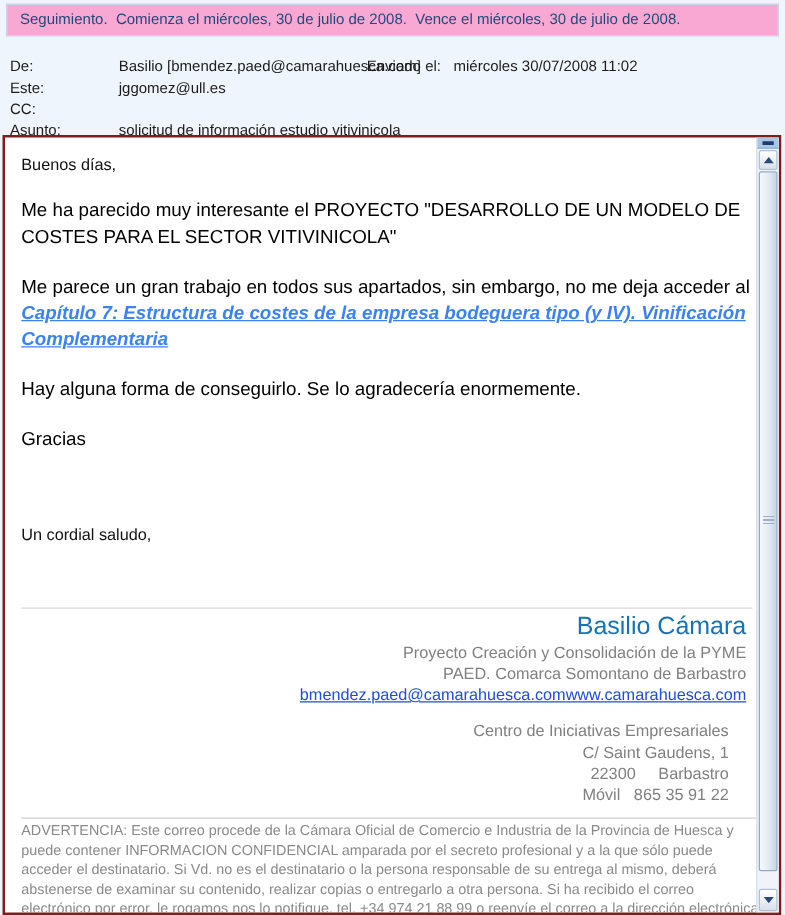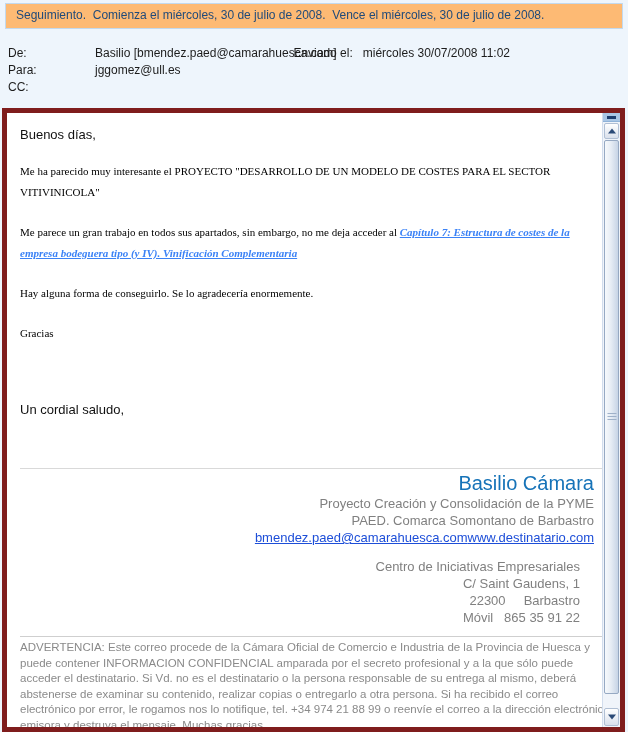--- a/index.html
+++ b/index.html
@@ -7,50 +7,50 @@
   body {
     font-family:"Liberation Sans", sans-serif;
     background:#eef5fc;
     position:relative;
     overflow:hidden;
   }
 
   
   .banner {
     position:absolute; left:5px; top:3px; width:618px;
-    background:#fdba74;
+    background:#f9a8d4;
     border:1px solid #c2d9ee;
     padding:3px 10px 4px 10px;
     color:#1f4a7a;
     font-size:12px; line-height:17px;
   }
   .pre { white-space:pre-wrap; }
 
   
   .hdr { position:absolute; left:0; top:45px; width:520px; font-size:12px; color:#1c1c1c; }
   .hdr-row { position:relative; height:17px; line-height:17px; }
   .hdr-label { position:absolute; left:8px; top:0; }
   .hdr-value { position:absolute; left:95px; top:0; white-space:nowrap; }
   .sent-group { position:absolute; right:10px; top:0; white-space:nowrap; }
   .sent-group .lbl { margin-right:10px; }
 
   
   .bodybox {
     position:absolute; left:2px; right:3px; top:108px; bottom:0;
     background:#ffffff;
-    border:5px solid #7f1d1d;
+    border:2px solid #7f1d1d;
     overflow:hidden;
   }
   .bodycontent {
     position:absolute; left:0; top:0; right:18px; bottom:0;
     padding:14px 2px 0 13px;
     overflow:hidden;
   }
   .sans13 { font-family:"Liberation Sans", sans-serif; font-size:13px; color:#111; }
-  .serif  { font-family:Liberation Serif, serif; font-size:11px; line-height:21px; color:#000; }
+  .serif  { font-family:Liberation Sans, sans-serif; font-size:15px; line-height:21px; color:#000; }
   .para { margin-top:19px; }
   .chapter-link {
     font-weight:bold; font-style:italic; text-decoration:underline; color:#3b82f6;
   }
   .closing { margin-top:58px; }
 
   .divider { border:0; border-top:1px solid #d9d9d9; margin:0; }
   .div1 { margin-top:51px; width:585px; }
 
   
@@ -119,26 +119,30 @@
 
 <div class="hdr">
   <div class="hdr-row">
     <span class="hdr-label">De:</span>
     <span class="hdr-value">Basilio [bmendez.paed@camarahuesca.com]</span>
     <span class="sent-group">
       <span class="lbl">Enviado el:</span><span>miércoles 30/07/2008 11:02</span>
     </span>
   </div>
   <div class="hdr-row">
-    <span class="hdr-label">Para:</span>
+    <span class="hdr-label">Este:</span>
     <span class="hdr-value">jggomez@ull.es</span>
   </div>
   <div class="hdr-row">
     <span class="hdr-label">CC:</span>
     <span class="hdr-value"></span>
+  </div>
+  <div class="hdr-row">
+    <span class="hdr-label">Asunto:</span>
+    <span class="hdr-value">solicitud de información estudio vitivinicola</span>
   </div>
 </div>
 
 <div class="bodybox">
   <div class="bodycontent">
 
     <div class="sans13">Buenos días,</div>
 
     <div class="serif para">Me ha parecido muy interesante el PROYECTO "DESARROLLO DE UN MODELO DE COSTES PARA EL SECTOR VITIVINICOLA"</div>
 
@@ -149,21 +153,21 @@
     <div class="serif para">Gracias</div>
 
     <div class="sans13 closing">Un cordial saludo,</div>
 
     <hr class="divider div1">
 
     <div class="sig">
       <div class="sig-name">Basilio Cámara</div>
       <div class="sig-gray">Proyecto Creación y Consolidación de la PYME</div>
       <div class="sig-gray">PAED. Comarca Somontano de Barbastro</div>
-      <div class="sig-links"><a>bmendez.paed@camarahuesca.com</a><a>www.destinatario.com</a></div>
+      <div class="sig-links"><a>bmendez.paed@camarahuesca.com</a><a>www.camarahuesca.com</a></div>
       <div class="contact">
         <div class="sig-gray">Centro de Iniciativas Empresariales</div>
         <div class="sig-gray">C/ Saint Gaudens, 1</div>
         <div class="sig-gray pre">22300     Barbastro</div>
         <div class="sig-gray pre">Móvil   865 35 91 22</div>
       </div>
     </div>
 
     <div class="disclaimer">ADVERTENCIA: Este correo procede de la Cámara Oficial de Comercio e Industria de la Provincia de Huesca y puede contener INFORMACION CONFIDENCIAL amparada por el secreto profesional y a la que sólo puede acceder el destinatario. Si Vd. no es el destinatario o la persona responsable de su entrega al mismo, deberá abstenerse de examinar su contenido, realizar copias o entregarlo a otra persona. Si ha recibido el correo electrónico por error, le rogamos nos lo notifique, tel. +34 974 21 88 99 o reenvíe el correo a la dirección electrónica emisora y destruya el mensaje. Muchas gracias.</div>
 

